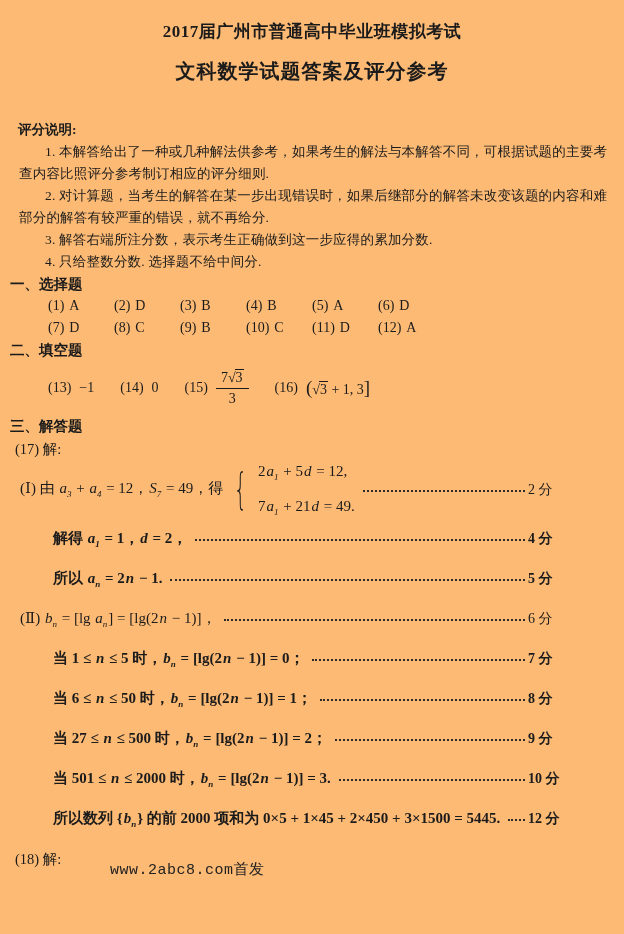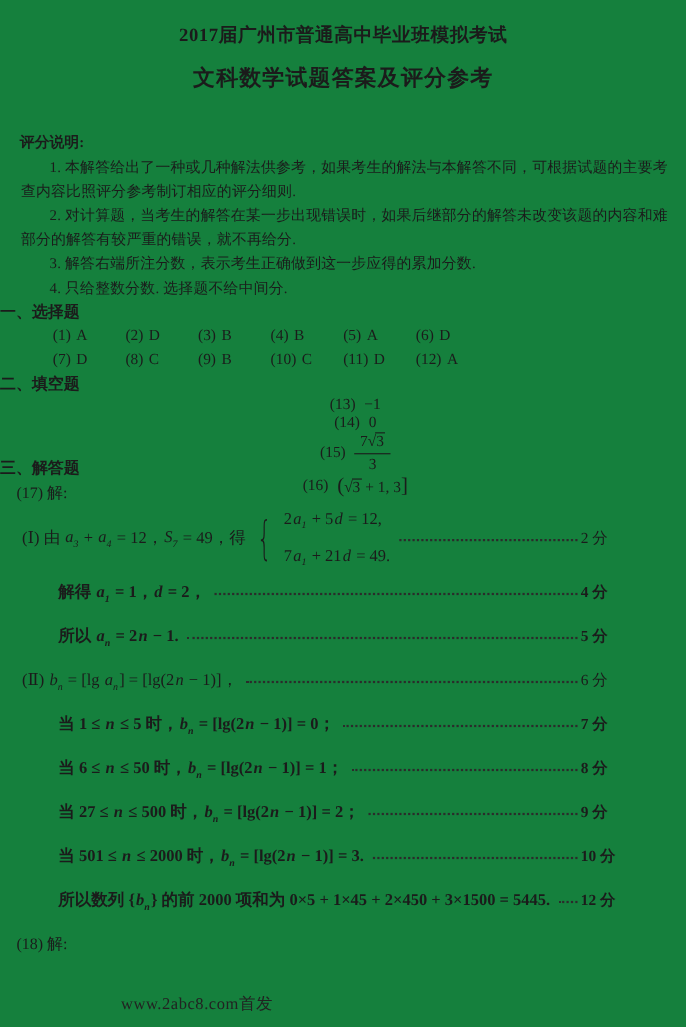--- a/index.html
+++ b/index.html
@@ -1,19 +1,19 @@
 <!DOCTYPE html>
 <html><head>
 <meta charset="utf-8">
 <style>
   html,body { margin:0; padding:0; background:#ffffff; }
   .page {
     position:relative;
     width:624px; height:934px;
-    background:#15803d;
+    background:#fdba74;
     color:#1b1b1b;
     font-family:"Liberation Serif","DejaVu Serif",serif;
     overflow:hidden;
   }
   .title {
     padding-top:22px;
     text-align:center;
     font-size:17px; line-height:20px;
     font-weight:700;
     letter-spacing:0.5px;
@@ -23,27 +23,27 @@
     text-align:center;
     font-size:20px; line-height:23px;
     font-weight:700;
     letter-spacing:1px;
   }
   .notes { margin-top:36px; font-size:13.5px; }
   .notes-heading { margin-left:18px; font-weight:700; height:22px; line-height:22px; }
   .note-line { margin-left:19px; height:22px; line-height:22px; letter-spacing:0.2px; white-space:nowrap; }
   .note-line.indent { margin-left:45px; }
 
-  .sec-heading { font-weight:700; font-size:14.5px; height:22px; line-height:22px; }
+  .sec-heading { margin-left:10px; font-weight:700; font-size:14.5px; height:22px; line-height:22px; }
 
   .choice-row { display:flex; padding-left:48px; height:22px; line-height:22px; font-size:14px; }
   .choice-cell { width:66px; white-space:nowrap; }
   .choice-no { margin-right:5px; }
 
-  .blank-row { display:flex; align-items:center; padding-left:48px; height:54px; font-size:14px;flex-direction:column; }
+  .blank-row { display:flex; align-items:center; padding-left:48px; height:54px; font-size:14px; }
   .blank-item { display:flex; align-items:center; margin-right:26px; }
   .blank-no { margin-right:8px; }
   .blank-val { white-space:nowrap; }
 
   .sec3 { margin-top:0; }
   .q-label { margin-left:15px; font-size:14.5px; height:24px; line-height:24px; }
   .q18 { margin-top:8px; }
 
   .sol-line { display:flex; align-items:center; height:40px; padding-right:52px; font-size:15px; }
   .sol-line.tall { height:58px; }
@@ -65,22 +65,22 @@
   .frac-den { padding-top:1px; }
 
   .big { font-size:19px; }
 
   .cases { display:inline-flex; align-items:center; vertical-align:middle; margin-left:4px; }
   .brace { font-family:"DejaVu Sans",sans-serif; font-size:42px; font-weight:200; line-height:1; display:inline-block; transform:scaleX(0.5); transform-origin:center; margin-right:-6px; }
   .cases-col { display:inline-flex; flex-direction:column; row-gap:13px; padding-left:10px; }
   .case-row { line-height:1.25; white-space:nowrap; }
 
   .watermark {
-    position:absolute; left:110px; top:903px;
-    font-family:Liberation Serif, serif;
+    position:absolute; left:110px; top:860px;
+    font-family:Liberation Mono, monospace;
     font-size:15px; color:#222; letter-spacing:0.5px;
   }
 </style>
 </head>
 <body>
 
 <div class="page">
 
   <div class="title">2017届广州市普通高中毕业班模拟考试</div>
   <div class="subtitle">文科数学试题答案及评分参考</div>

